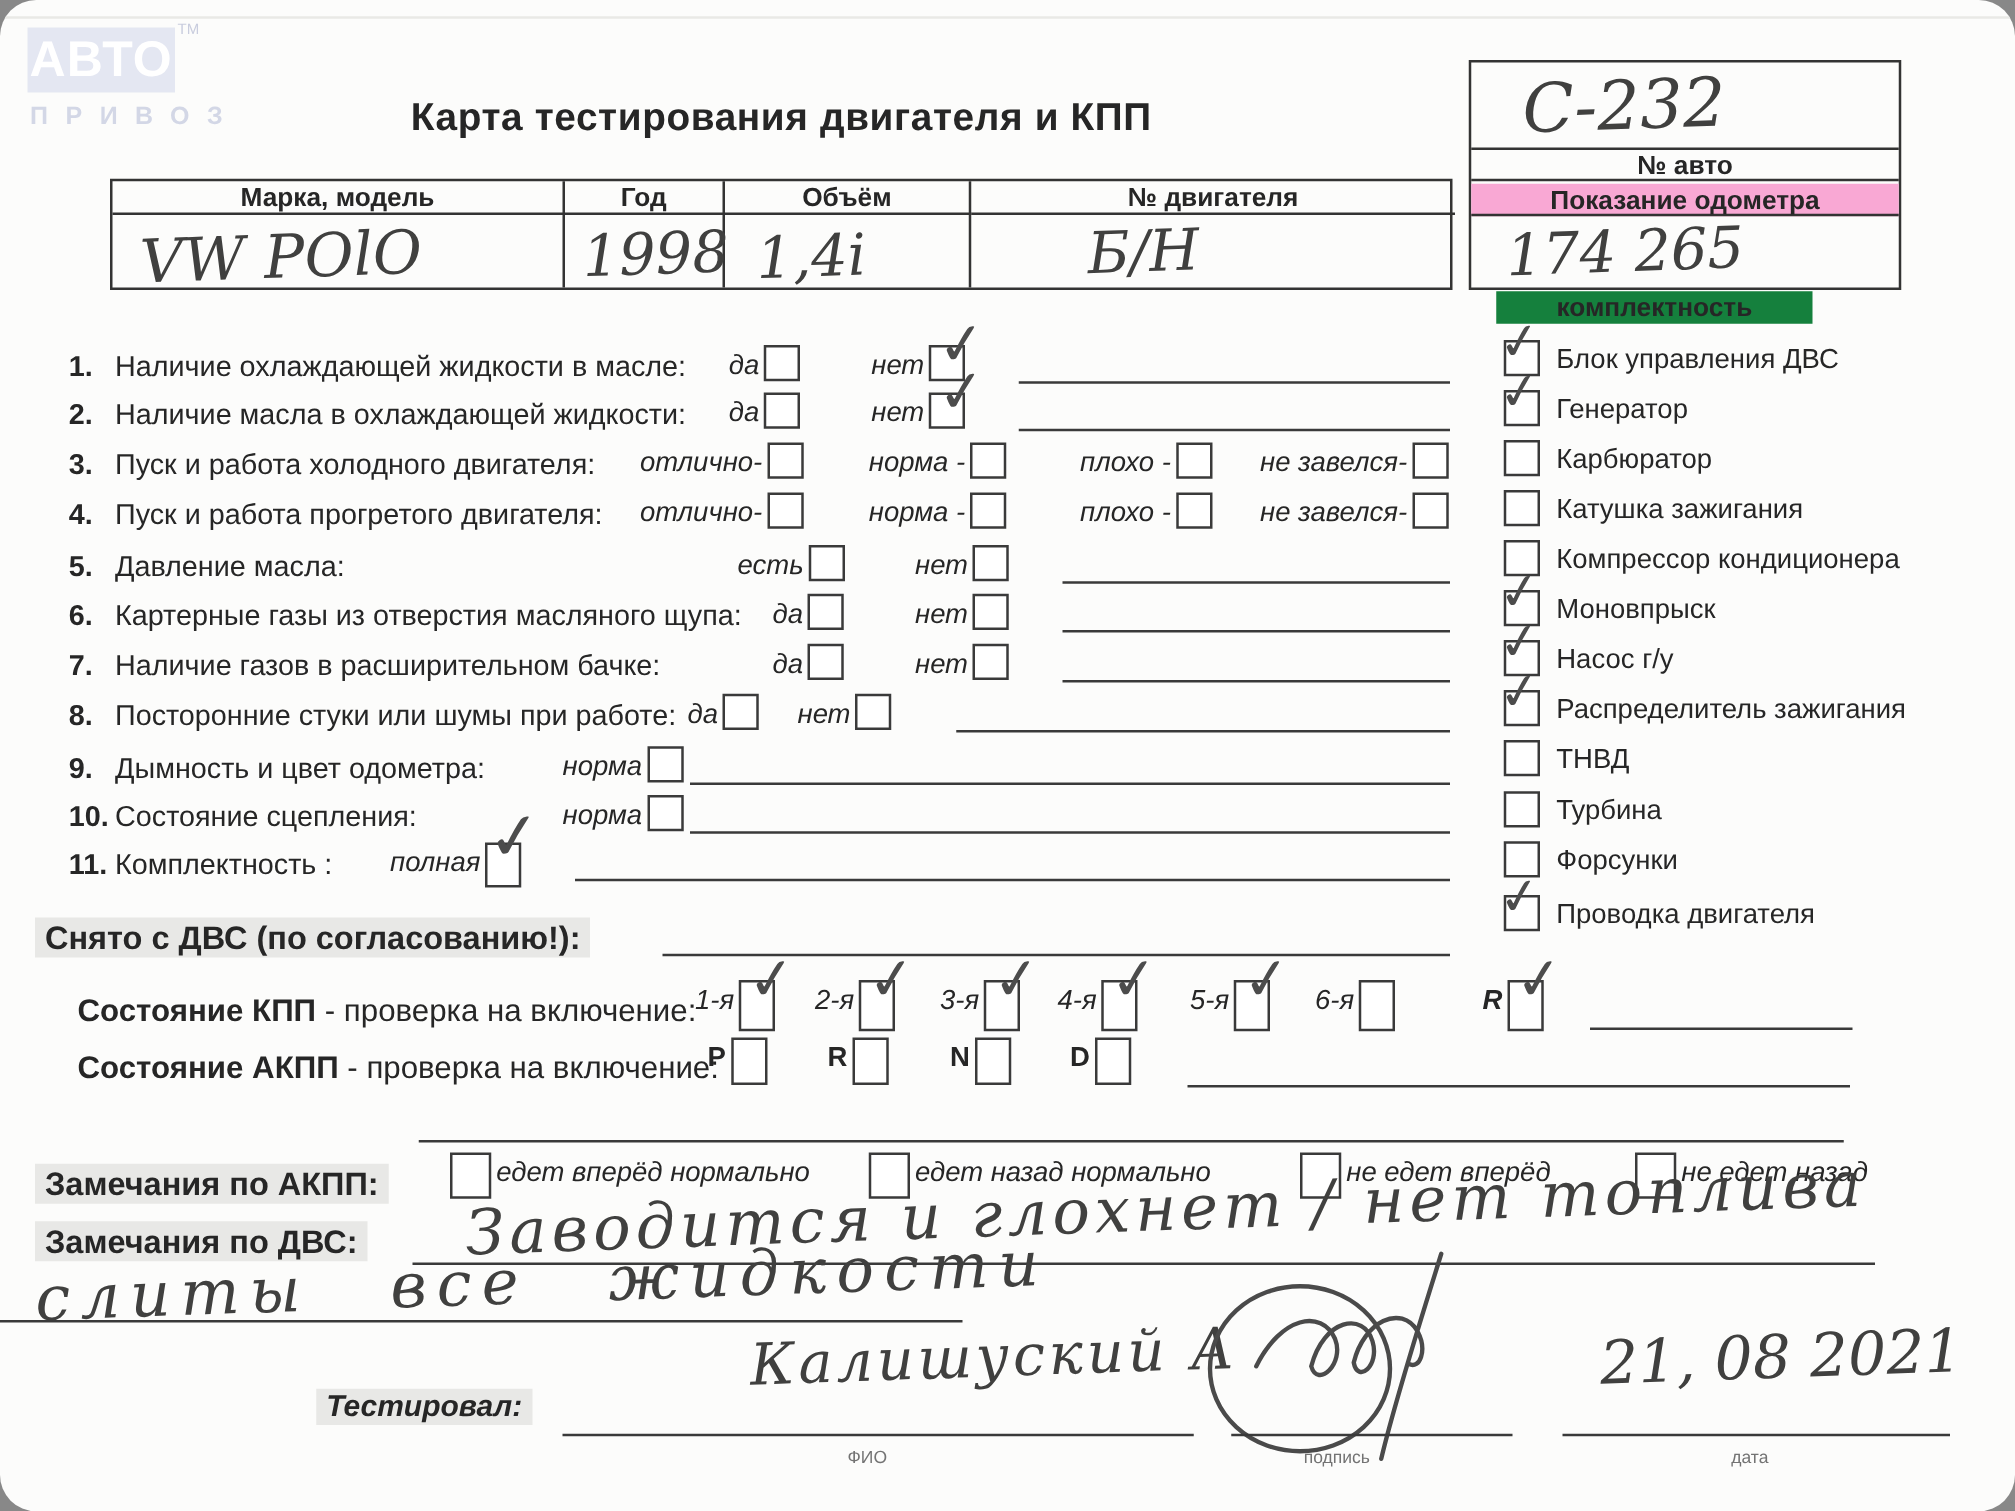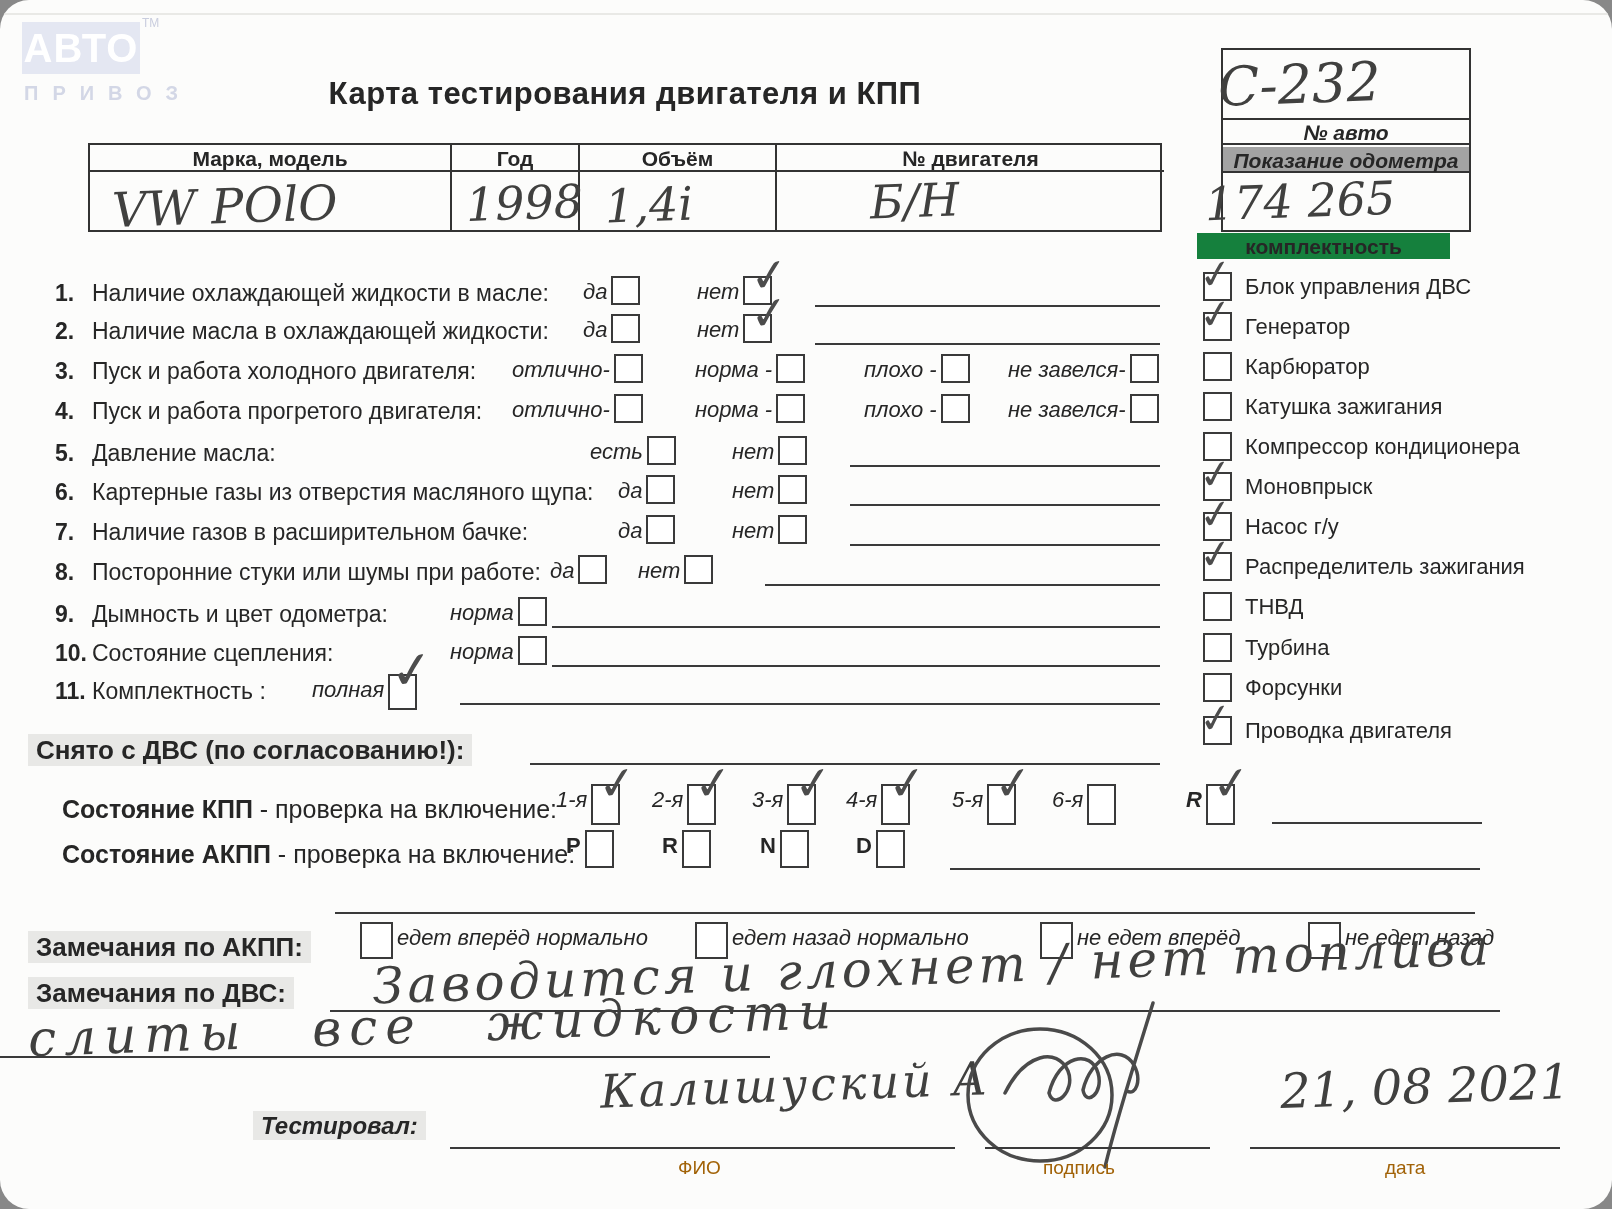--- a/index.html
+++ b/index.html
@@ -9,26 +9,26 @@
   .scanline{position:absolute;left:0;top:13px;width:100%;height:2px;background:#e9e9e6;}
   
   .logo-box{position:absolute;left:22px;top:22px;width:118px;height:52px;background:#e4e7f2;
             display:flex;align-items:center;justify-content:center;}
   .logo-word{color:#ffffff;font-weight:bold;font-size:40px;letter-spacing:1px;}
   .logo-tm{position:absolute;left:142px;top:16px;font-size:12px;color:#c9cdde;}
   .logo-sub{position:absolute;left:24px;top:82px;font-size:20px;letter-spacing:14px;color:#d3d7e6;font-weight:bold;}
   .title{position:absolute;left:90px;top:76px;width:1070px;text-align:center;
          font-size:31px;font-weight:bold;letter-spacing:0.5px;}
   
-  .idbox{position:absolute;left:1221px;top:48px;width:250px;height:184px;border:2.5px solid #333;box-sizing:border-box;font-style:italic;}
+  .idbox{position:absolute;left:1175px;top:48px;width:346px;height:184px;border:2.5px solid #333;box-sizing:border-box;}
   .idbox .r1{position:absolute;left:0;top:0;width:100%;height:70px;border-bottom:2px solid #333;box-sizing:border-box;}
   .idbox .r2{position:absolute;left:0;top:70px;width:100%;height:25px;border-bottom:2.5px solid #333;box-sizing:border-box;
              text-align:center;font-weight:bold;font-size:21px;padding-top:1px;}
   .idbox .r3{position:absolute;left:0;top:97px;width:100%;height:26px;border-bottom:2px solid #333;box-sizing:border-box;
-             background:#a3a3a3;text-align:center;font-weight:bold;font-size:21px;padding-top:2px;}
+             background:#f9a8d4;text-align:center;font-weight:bold;font-size:21px;padding-top:2px;}
   
   .tbl{position:absolute;left:88px;top:143px;width:1074px;height:89px;border:2.5px solid #333;box-sizing:border-box;}
   .tbl .hcell{position:absolute;top:0;height:27px;border-bottom:2px solid #333;border-right:2px solid #333;
               box-sizing:border-box;text-align:center;font-weight:bold;font-size:21px;padding-top:2px;}
   .tbl .vsep{position:absolute;top:27px;bottom:0;width:2px;background:#333;}
   
   .hw{position:absolute;font-family:"DejaVu Serif",serif;font-style:italic;color:#40403f;
       transform:rotate(-2deg);white-space:nowrap;line-height:1;}
   
   .row{position:absolute;left:55px;font-size:23px;white-space:nowrap;}
@@ -43,21 +43,21 @@
   .line{position:absolute;height:0;border-bottom:2px solid #3a3a3a;}
   .shade{background:#e8e8e6;padding:1px 8px;}
   
   .equip-h{position:absolute;left:1197px;top:233px;width:253px;height:26px;background:#15803d;
            text-align:center;font-weight:bold;font-size:21px;padding-top:2px;box-sizing:border-box;}
   .equip{position:absolute;left:1203px;display:flex;align-items:center;gap:13px;font-size:22px;white-space:nowrap;}
   .equip .check{position:absolute;left:-4px;top:-18px;font-size:40px;color:#4c4c4c;
                 font-family:"DejaVu Sans",sans-serif;transform:rotate(-8deg);line-height:1;}
   .sec{position:absolute;font-size:25px;white-space:nowrap;}
   .sec b{font-size:25px;}
-  .small-lbl{position:absolute;font-size:19px;color:#a16207;}
+  .small-lbl{position:absolute;font-size:14px;color:#737373;}
   .tested{font-weight:bold;font-style:italic;font-size:24px;}
 </style>
 </head>
 <body>
 
 <div class="page">
   <div class="scanline"></div>
 
   <div class="logo-box">
     <span class="logo-word">АВТО</span>

